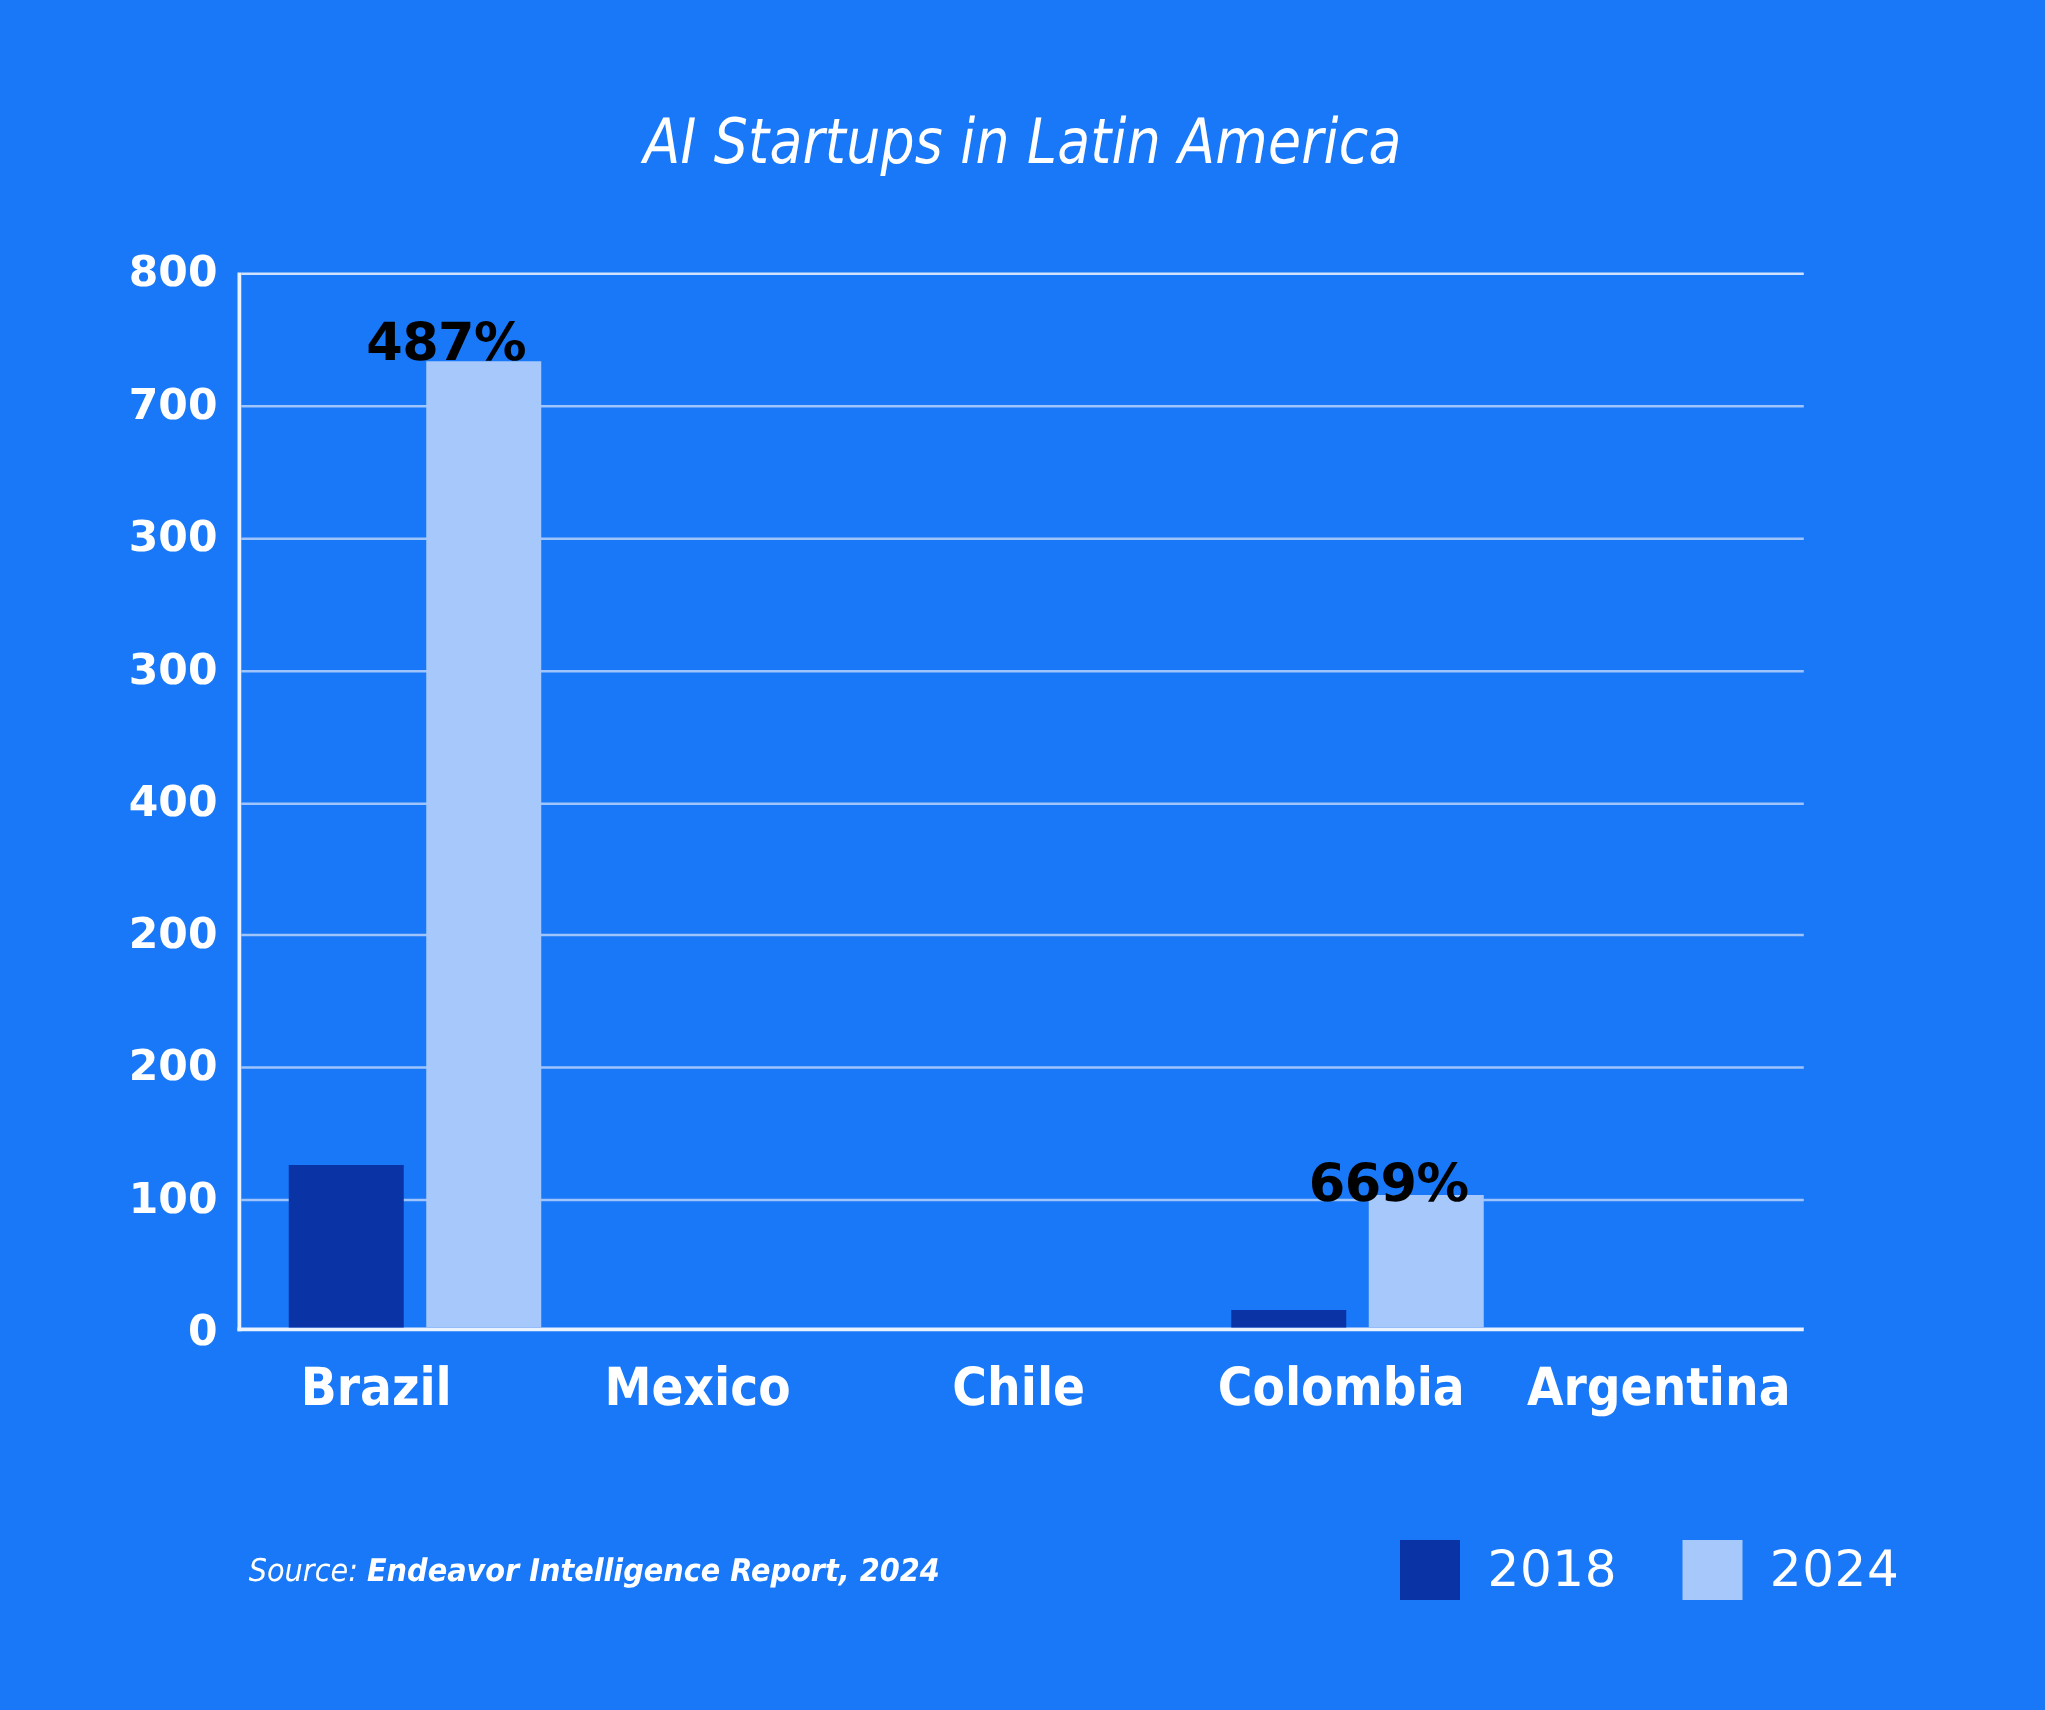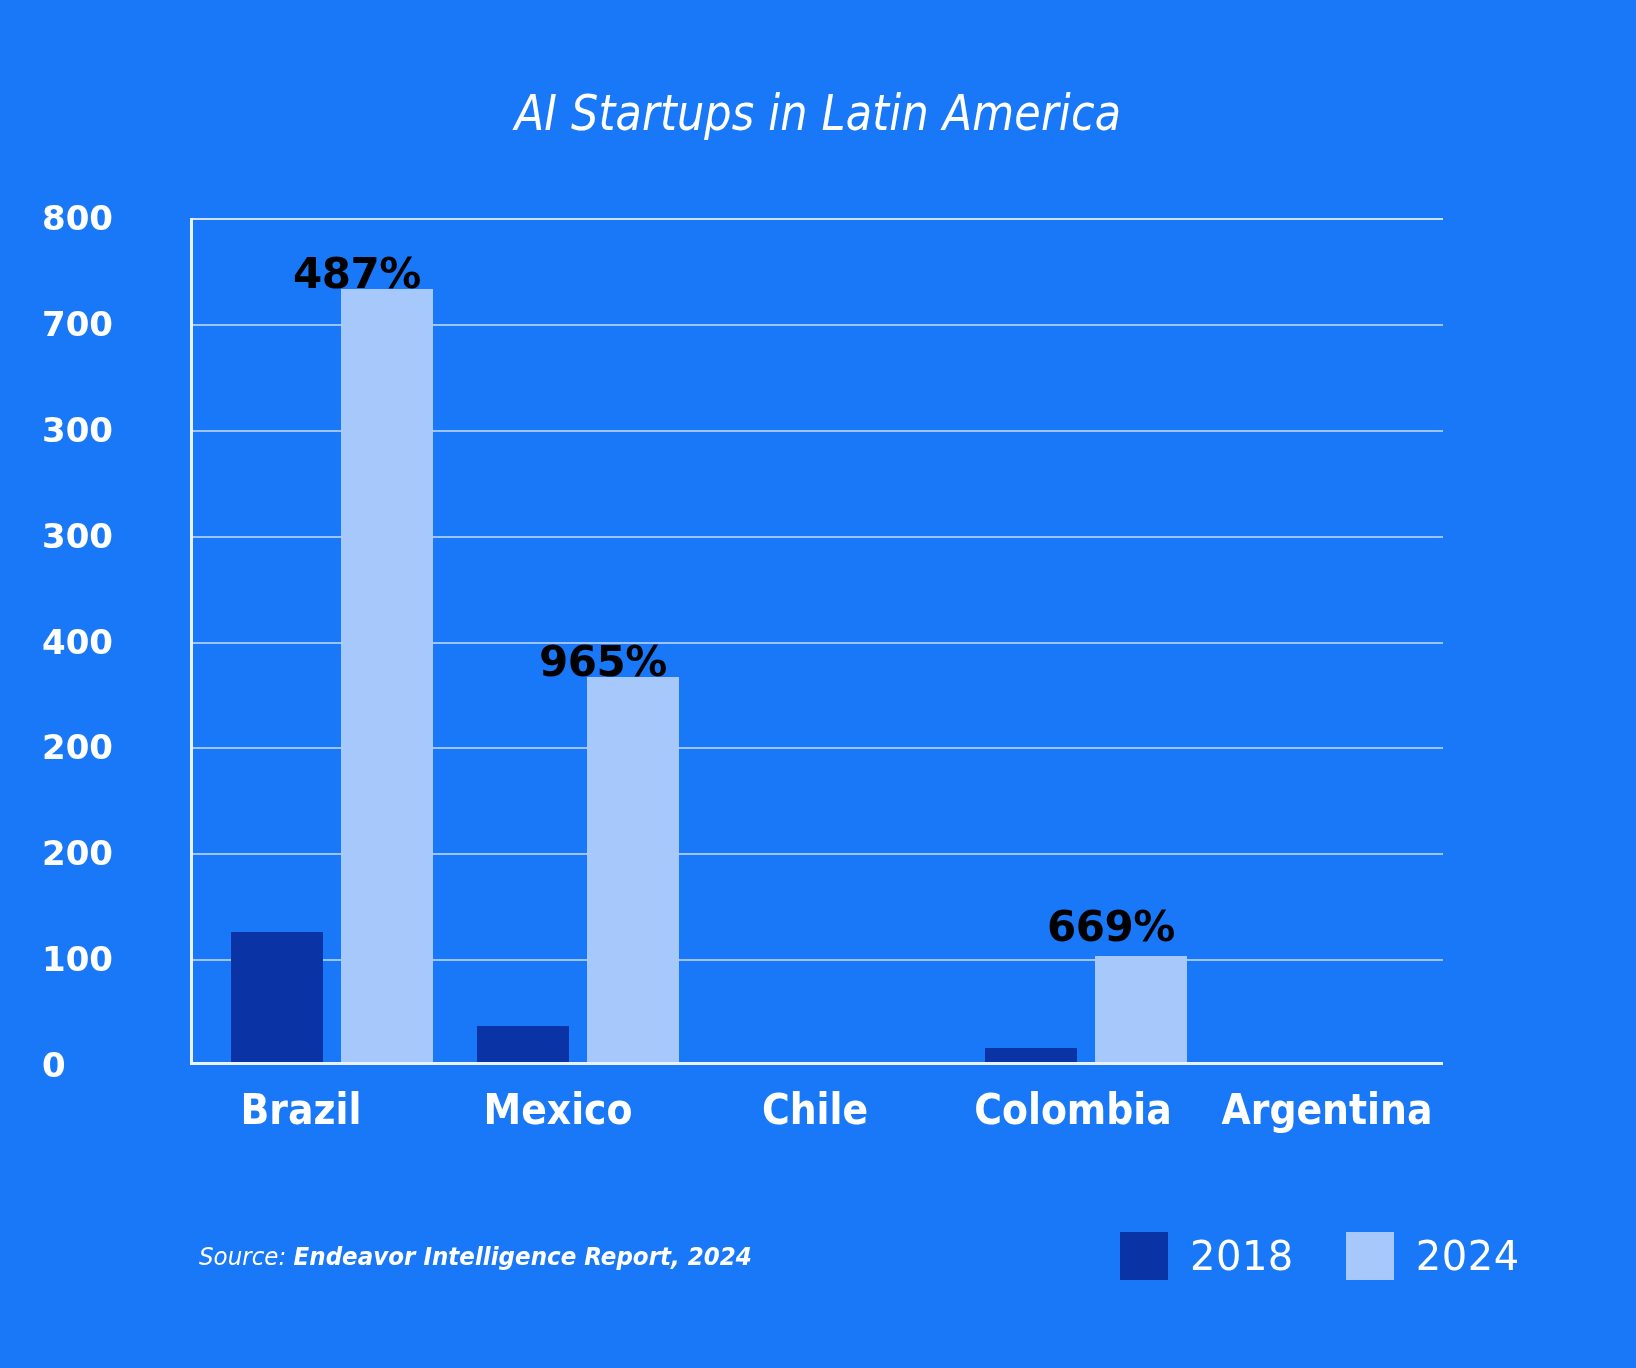--- a/index.html
+++ b/index.html
@@ -57,21 +57,21 @@
     left: 0;
     width: 100%;
     height: 2px;
     background: #9EC4FB;
   }
   .gridline.top-line { background: #CFE1FE; }
   .ytick-hold {
     position: absolute;
     left: 42px;
     width: 132px;
-    text-align: left;
+    text-align: right;
     color: #FFFFFF;
     font-size: 34px;
     font-weight: 700;
     font-family: "DejaVu Sans", sans-serif;
     transform: translateY(-50%);
   }
 
   
   .group {
     position: absolute;
@@ -177,31 +177,26 @@
     <div class="gridline" style="top:529px"></div>
     <div class="gridline" style="top:635px"></div>
     <div class="gridline" style="top:741px"></div>
 
     <div class="group" style="left:38px; width:210px">
       <div class="bar bar-2018" style="left:0px;   width:92px; height:130px"></div>
       <div class="bar bar-2024" style="left:110px; width:92px; height:773px"></div>
       <div class="value-label" style="left:62px; top:19px">487%</div>
     </div>
 
-    <div class="group" style="left:284px; width:210px">
-      <div class="bar bar-2018" style="left:0px;   width:92px; height:36px"></div>
-      <div class="bar bar-2024" style="left:110px; width:92px; height:385px"></div>
-      <div class="value-label" style="left:62px; top:407px">965%</div>
-    </div>
 
 
     <div class="group" style="left:792px; width:210px">
       <div class="bar bar-2018" style="left:0px;   width:92px; height:14px"></div>
       <div class="bar bar-2024" style="left:110px; width:92px; height:106px"></div>
-      <div class="value-label" style="left:62px; top:672px">669%</div>
+      <div class="value-label" style="left:62px; top:692px">669%</div>
     </div>
 
 
   </div>
 
   <div class="cat-label" style="left:301px">Brazil</div>
   <div class="cat-label" style="left:558px">Mexico</div>
   <div class="cat-label" style="left:815px">Chile</div>
   <div class="cat-label" style="left:1073px">Colombia</div>
   <div class="cat-label" style="left:1327px">Argentina</div>

